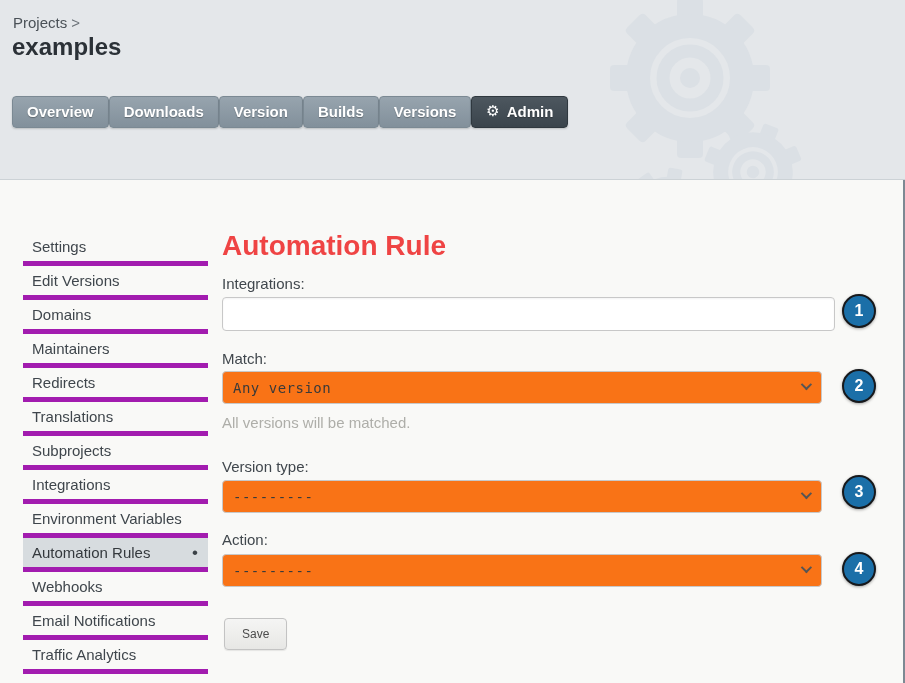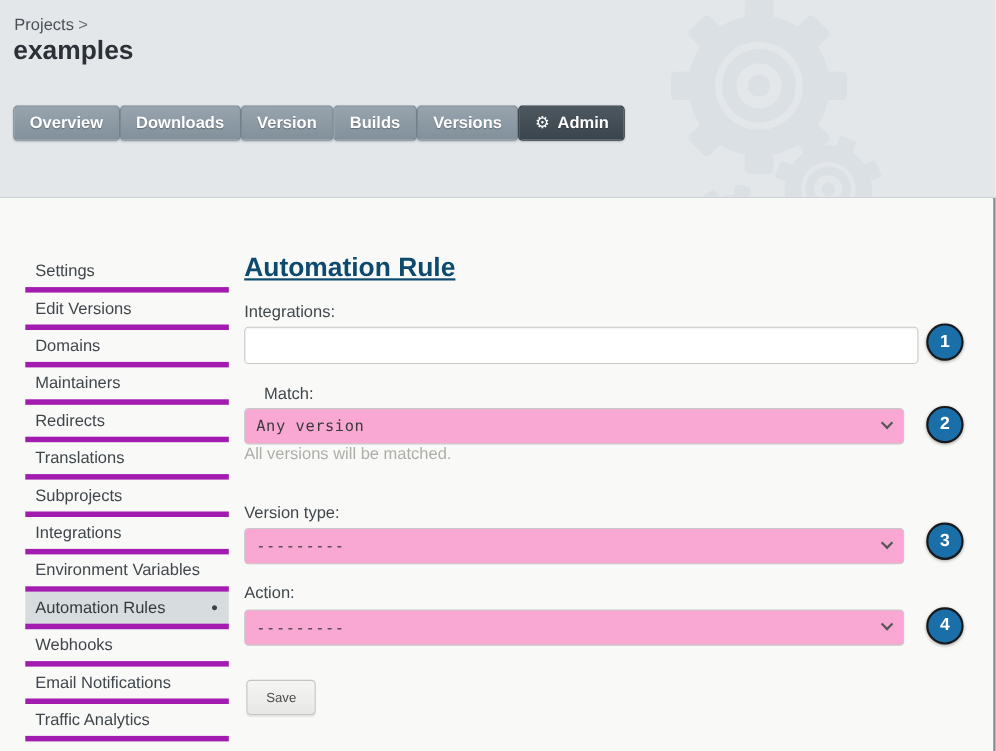--- a/index.html
+++ b/index.html
@@ -35,48 +35,48 @@
   .side-item {
     display:flex; align-items:center; justify-content:space-between;
     height:34px; padding:0 10px 0 9px; font-size:15px; color:#3f464c;
     border-bottom:5px solid #a21caf; cursor:pointer;
   }
   .side-item.active { background:#d7dcdf; color:#34393d; }
   .side-bullet { color:#3b4247; font-size:17px; line-height:1; }
 
   
   .main { position:absolute; top:230px; left:222px; width:613px; }
-  .page-title { position:absolute; top:0; left:0; font-size:24px; font-weight:bold; color:#0c4a6e;text-decoration:underline; }
+  .page-title { position:absolute; top:0; left:0; font-size:28px; font-weight:bold; color:#ef4444; }
   .field-label { position:absolute; left:0; font-size:15px; color:#40474d; }
   .lbl-description { top:45px; }
-  .lbl-match { top:120px;margin-left:18px; }
+  .lbl-match { top:120px; }
   .lbl-version-type { top:228px; }
   .lbl-action { top:301px; }
 
   .text-input {
     position:absolute; left:0; top:67px; width:613px; height:34px;
     border:1px solid #c8c8c8; border-radius:4px; background:#fff;
     padding:0 10px; font-size:14px; color:#333; outline:none;
     box-shadow:inset 0 1px 2px rgba(0,0,0,0.05);
   }
   .select {
     position:absolute; left:0; width:600px; height:33px;
-    border:1px solid #c8c8c8; border-radius:4px; background:#f9a8d4;
+    border:1px solid #c8c8c8; border-radius:4px; background:#f97316;
     display:flex; align-items:center; justify-content:space-between;
     padding:0 12px 0 10px; cursor:pointer;
   }
   .sel-match { top:141px; }
   .sel-version-type { top:250px; }
   .sel-action { top:324px; }
   .select .sel-value { font-family:"DejaVu Sans Mono", monospace; font-size:14px; color:#3a3a3a; letter-spacing:0.5px; }
   .chevron {
     width:8px; height:8px; border-right:2px solid #555; border-bottom:2px solid #555;
     transform:rotate(45deg) translateY(-2px); margin-top:-3px;
   }
-  .help-text { position:absolute; left:0; top:174px; font-size:15px; color:#aeaea9; }
+  .help-text { position:absolute; left:0; top:184px; font-size:15px; color:#aeaea9; }
 
   .save-btn {
     position:absolute; left:2px; top:388px;
     padding:8px 17px; font-size:12px; color:#4c4c4c;
     background:linear-gradient(#f5f5f4,#e7e7e5); border:1px solid #c3c3c3; border-radius:4px;
     cursor:pointer; font-family:"Liberation Sans", sans-serif;
     box-shadow:0 1px 1px rgba(0,0,0,0.08);
   }
 
   

